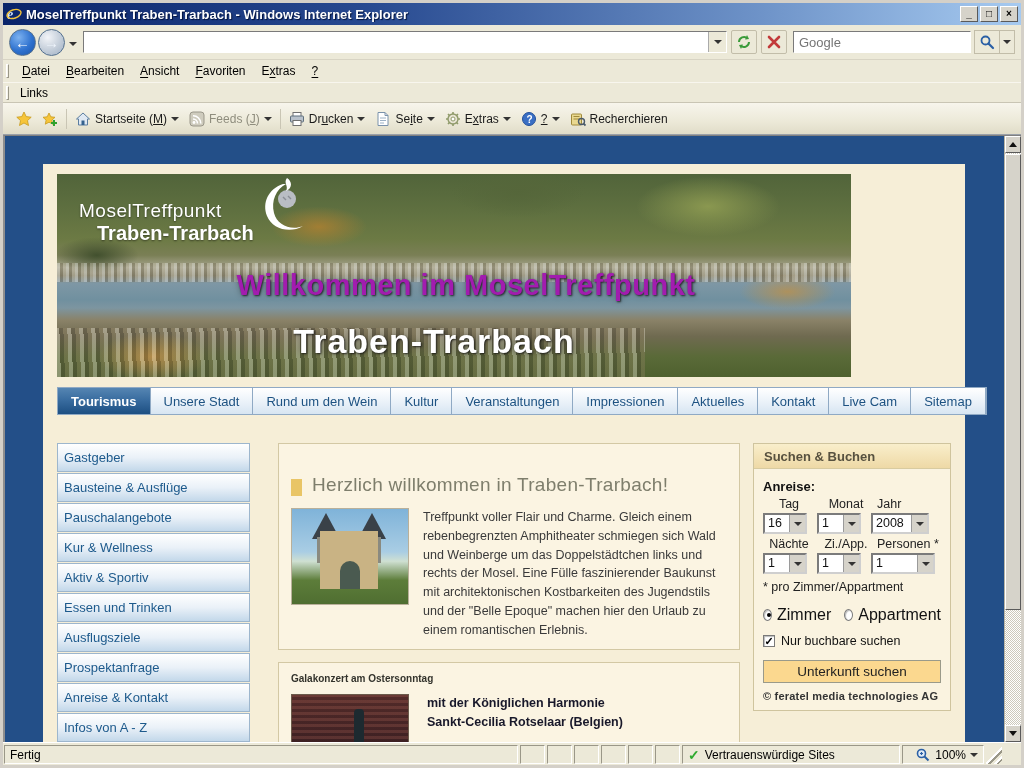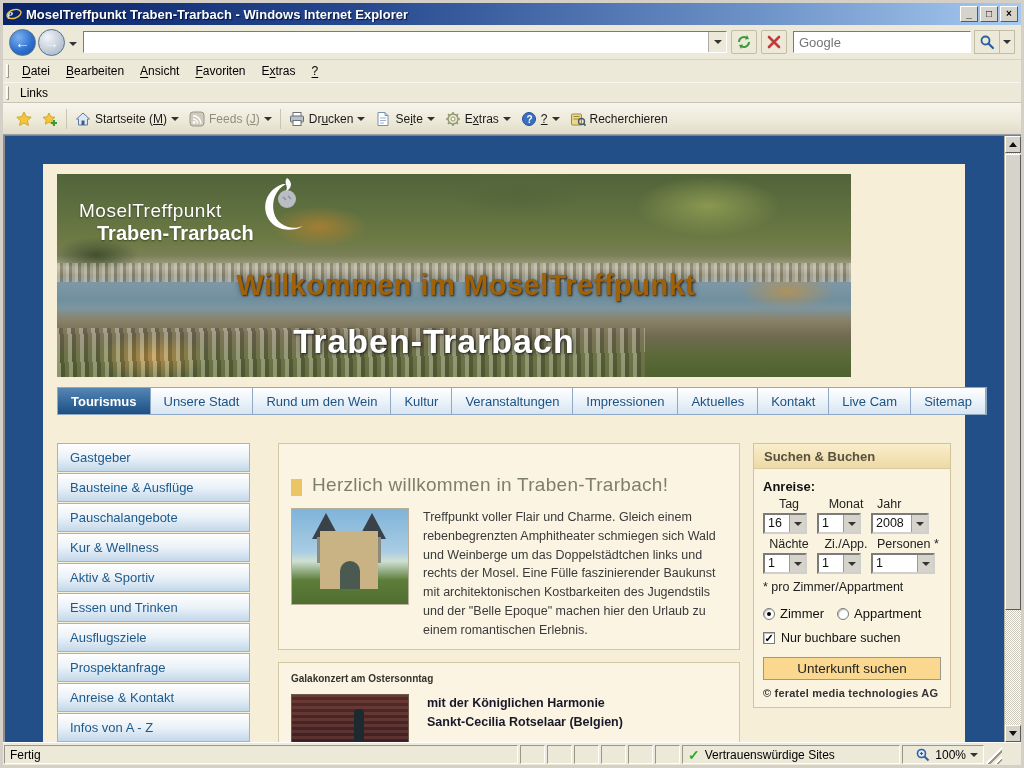--- a/index.html
+++ b/index.html
@@ -70,38 +70,38 @@
       linear-gradient(180deg,#51643a 0%,#5f7040 18%,#6c7a44 32%,#7a7f55 40%,#a7a58e 46%,#8d8a74 50%,
                       #7e97a5 54%,#70909f 62%,#7d95a0 66%,#8a8268 72%,#6f6a50 80%,#5a6a38 90%,#4e612f 100%); }
   .town-band { position:absolute; left:0; right:0; top:44%; height:9%; opacity:.5;
     background:repeating-linear-gradient(90deg, rgba(255,255,255,.65) 0 3px, rgba(96,84,62,.55) 3px 6px, rgba(214,206,188,.6) 6px 9px); }
   .town-bottom { position:absolute; left:0; right:26%; bottom:0; height:24%; opacity:.55;
     background:repeating-linear-gradient(88deg, rgba(236,230,214,.7) 0 4px, rgba(74,66,52,.65) 4px 8px, rgba(150,134,104,.6) 8px 12px); }
   .hero-logo { position:absolute; top:26px; left:22px; color:#fff; text-shadow:0 1px 2px rgba(0,0,0,.45); }
   .hero-logo .l1 { font-size:19px; letter-spacing:.5px; }
   .hero-logo .l2 { font-size:20px; font-weight:bold; margin-left:18px; }
   .swoosh { position:absolute; top:2px; left:196px; }
-  .hero-title { position:absolute; left:0; right:0; top:95px; text-align:center; color:#a16207; font-weight:bold;
+  .hero-title { position:absolute; left:0; right:0; top:95px; text-align:center; color:#a21caf; font-weight:bold;
                 font-size:29px; text-shadow:1px 1px 2px rgba(20,20,20,.8), 0 0 6px rgba(0,0,0,.35); letter-spacing:.5px;padding-left:24px; }
   .hero-sub { position:absolute; left:0; right:40px; top:148px; text-align:center; color:#fff; font-weight:bold;
               font-size:34px; text-shadow:1px 1px 2px rgba(20,20,20,.8), 0 0 6px rgba(0,0,0,.35); letter-spacing:1px; }
 
   
   .tabs { display:flex; margin-top:10px; height:28px; }
   .tab { border:1px solid #8fa9c4; border-left-width:0; padding:0 13px; display:flex; align-items:center;
          background:linear-gradient(180deg,#ffffff 0%,#eef4fa 45%,#d7e5f2 100%); color:#1d5282; font-size:13px; white-space:nowrap; }
   .tab:first-child { border-left-width:1px; background:linear-gradient(180deg,#5585b2 0%,#3a6da0 45%,#1d4f82 100%);
                      color:#fff; font-weight:bold; }
   .tab-filler { flex:1; border:1px solid #8fa9c4; border-left-width:0;
                 background:linear-gradient(180deg,#ffffff 0%,#eef4fa 45%,#d7e5f2 100%); }
 
   
   .cols { display:flex; margin-top:28px; }
   .sidebar { width:193px; flex:0 0 193px; }
-  .sideitem { height:29px; margin-bottom:1px; border:1px solid #9db6cd; display:flex; align-items:center; padding-left:12px;
+  .sideitem { height:29px; margin-bottom:1px; border:1px solid #9db6cd; display:flex; align-items:center; padding-left:6px;
               color:#1d5a8c; font-size:13px; background:linear-gradient(180deg,#ffffff 0%,#eaf1f8 50%,#c3d8ea 100%); }
 
   .main { width:462px; flex:0 0 462px; margin-left:28px; }
   .contentbox { border:1px solid #d3c8a4; background:#fbf4e2; padding:10px 12px; }
   .welcome-head { display:flex; align-items:flex-end; gap:10px; margin:20px 0 12px 0; }
   .bullet { width:11px; height:17px; background:#e9c566; }
   .welcome-title { color:#7e7e6c; font-size:19px; letter-spacing:.3px; }
   .welcome-row { display:flex; }
   .thumb { width:118px; height:97px; flex:0 0 118px; margin-right:14px; border:1px solid #b9b09a; position:relative; overflow:hidden; }
   .castle { background:linear-gradient(180deg,#7fb3d9 0%,#a9cde4 45%,#cfe0d2 55%,#5d7d3a 75%,#4f6e31 100%); }
@@ -140,21 +140,21 @@
   .booking-body { padding:10px 9px 8px 9px; }
   .anreise { font-weight:bold; font-size:13px; color:#111; margin-bottom:2px; }
   .sel-labels { display:flex; font-size:12.5px; color:#222; margin-top:3px;text-align:center; }
   .sel-labels span:nth-child(1){ width:52px; } .sel-labels span:nth-child(2){ width:62px; }
   .sel-row { display:flex; margin-top:2px; }
   .fsel { height:21px; background:#fff; border:2px inset #cfcfcf; display:flex; align-items:stretch; margin-right:10px; }
   .fsel .val { flex:1; font-size:12.5px; color:#111; padding:1px 3px 0 3px; }
   .fsel .db { width:16px; background:#d6d3ca; border-left:1px solid #9a9a9a; display:flex; align-items:center; justify-content:center; }
   .w42{ width:44px; } .w58{ width:58px; } .w66{ width:64px; margin-right:0; }
   .note { font-size:12.5px; color:#222; margin-top:6px; }
-  .radio-row { display:flex; align-items:center; gap:5px; margin-top:12px; font-size:13px; color:#111; }
+  .radio-row { display:flex; align-items:center; gap:5px; margin-top:12px; font-size:16px; color:#111; }
   .radio { width:12px; height:12px; border-radius:50%; background:#fff; border:1px solid #7a7a7a;
            box-shadow:inset 1px 1px 1px #bbb; position:relative; }
   .radio.on::after { content:""; position:absolute; left:3px; top:3px; width:4px; height:4px; border-radius:50%; background:#000; }
   .check-row { display:flex; align-items:center; gap:6px; margin-top:10px; font-size:12.5px; color:#111; }
   .checkbox { width:12px; height:12px; background:#fff; border:1px solid #7a7a7a; box-shadow:inset 1px 1px 1px #bbb;
               display:flex; align-items:center; justify-content:center; font-size:11px; font-weight:bold; color:#000; line-height:1; }
   .book-btn { margin-top:12px; width:100%; height:23px; background:#fbd88f; border:1px solid #9a9a8a;
               font-size:13.5px; color:#222; display:flex; align-items:center; justify-content:center; font-family:"Liberation Sans",sans-serif; }
   .copyright { margin-top:7px; font-size:11px; font-weight:bold; color:#333; letter-spacing:.2px; }
 

